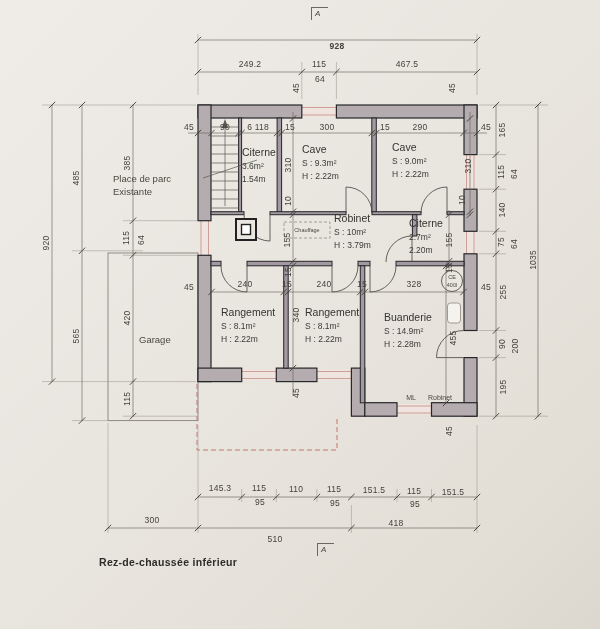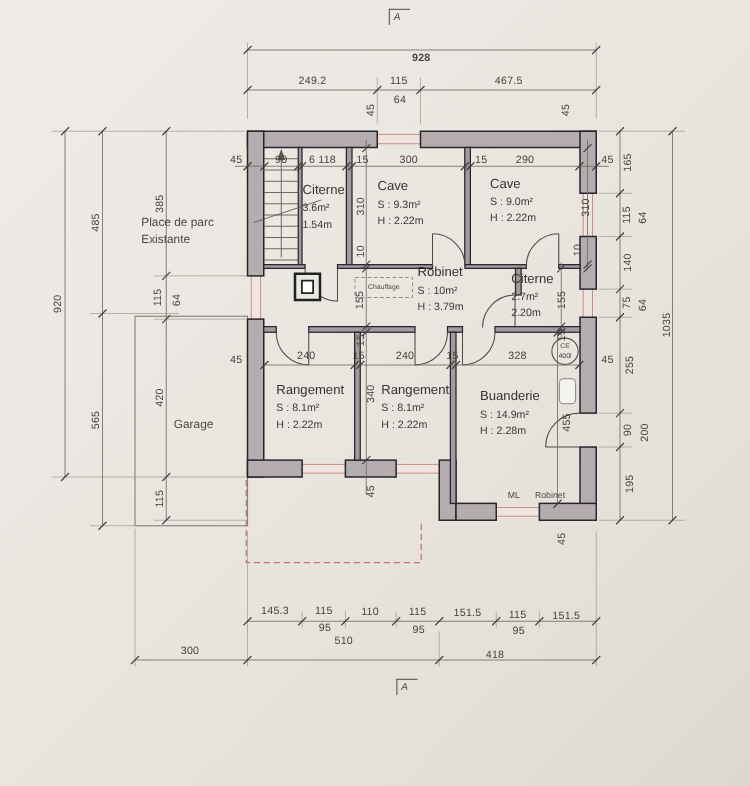--- a/index.html
+++ b/index.html
@@ -327,21 +327,21 @@
       <span class="dim" style="left: 259px; top: 488px;">115</span>
       <span class="dim" style="left: 260px; top: 502px;">95</span>
       <span class="dim" style="left: 296px; top: 489px;">110</span>
       <span class="dim" style="left: 334px; top: 489px;">115</span>
       <span class="dim" style="left: 335px; top: 503px;">95</span>
       <span class="dim" style="left: 374px; top: 490px;">151.5</span>
       <span class="dim" style="left: 414px; top: 491px;">115</span>
       <span class="dim" style="left: 415px; top: 504px;">95</span>
       <span class="dim" style="left: 453px; top: 492px;">151.5</span>
       <span class="dim" style="left: 152px; top: 520px;">300</span>
-      <span class="dim" style="left: 275px; top: 512px; text-align: right;">510</span>
+      <span class="dim" style="left: 275px; top: 539px; text-align: right;">510</span>
       <span class="dim" style="left: 396px; top: 523px;">418</span>
     </div>
 
   <div>
       <div class="room" style="left: 242px; top: 146px;">
         <div class="room-name">Citerne</div>
         <div class="room-detail">3.6m²</div>
         <div class="room-detail">1.54m</div>
       </div>
       <div class="room" style="left: 302px; top: 143px;">
@@ -387,14 +387,15 @@
 
   <div class="fix tiny" style="left:307px;top:230px;">Chauffage</div>
   <div class="fix tiny" style="left:452px;top:277px;">CE</div>
   <div class="fix tiny" style="left:452px;top:285px;">400l</div>
   <div class="fix small" style="left:411px;top:397px;">ML</div>
   <div class="fix small" style="left:440px;top:397px;">Robinet</div>
 
   <div class="sec-marker" style="left:311px;top:7px;">A</div>
   <div class="sec-marker" style="left:317px;top:543px;">A</div>
 
+  <div class="title">Rez-de-chaussée inférieur</div>
 
 </div>
 
 </body></html>

